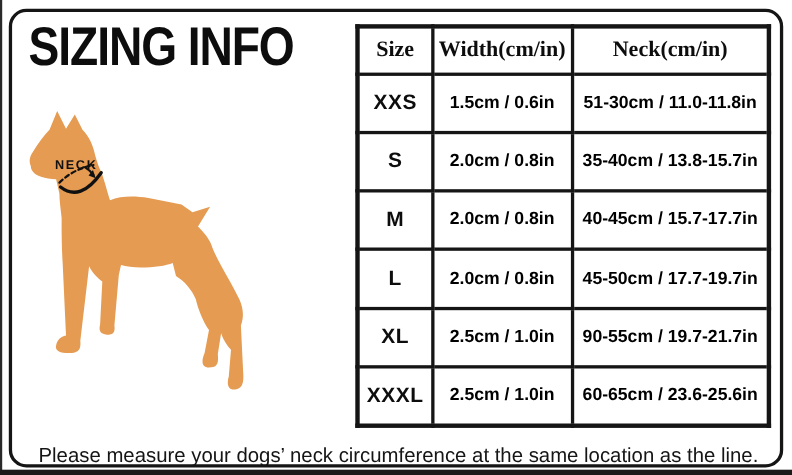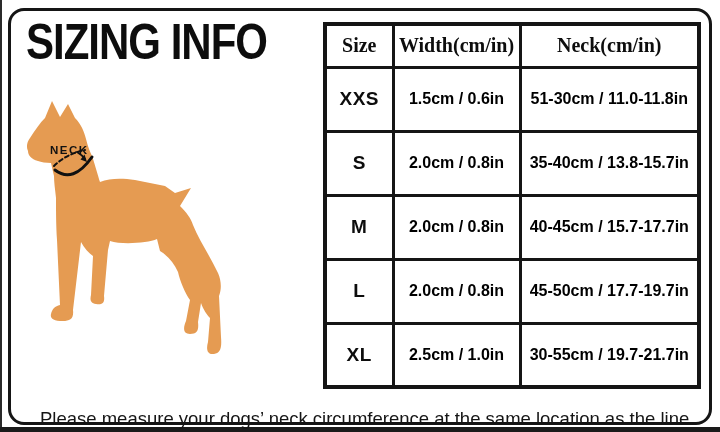--- a/index.html
+++ b/index.html
@@ -55,21 +55,21 @@
     font-size: 20px; font-weight: 800; color: #0d0d0d;
   }
   .size-cell {
     font-size: 19px; font-weight: 800; color: #0d0d0d; letter-spacing: 0.5px;
   }
   .val-cell {
     font-size: 16px; font-weight: 600; color: #000000;
   }
   .caption {
     position: absolute; left: 28px; top: 396px;
-    margin: 12px; font-size: 18.5px; font-weight: 400;
+    margin: 7px; font-size: 18.5px; font-weight: 400;
     color: #151515; white-space: nowrap;
   }
 </style>
 </head>
 <body>
 
 <div class="canvas">
 
   <div class="edge-left"></div>
   <div class="edge-bottom"></div>
@@ -131,20 +131,25 @@
         <td class="val-cell">40-45cm / 15.7-17.7in</td>
       </tr>
       <tr>
         <td class="size-cell">L</td>
         <td class="val-cell">2.0cm / 0.8in</td>
         <td class="val-cell">45-50cm / 17.7-19.7in</td>
       </tr>
       <tr>
         <td class="size-cell">XL</td>
         <td class="val-cell">2.5cm / 1.0in</td>
-        <td class="val-cell">30-55cm / 19.7-21.7in</td>
+        <td class="val-cell">90-55cm / 19.7-21.7in</td>
+      </tr>
+      <tr>
+        <td class="size-cell">XXXL</td>
+        <td class="val-cell">2.5cm / 1.0in</td>
+        <td class="val-cell">60-65cm / 23.6-25.6in</td>
       </tr>
     </tbody>
   </table>
 
   <p class="caption">Please measure your dogs’  neck circumference at the same location as the line.</p>
 
 </div>
 
 </body></html>

